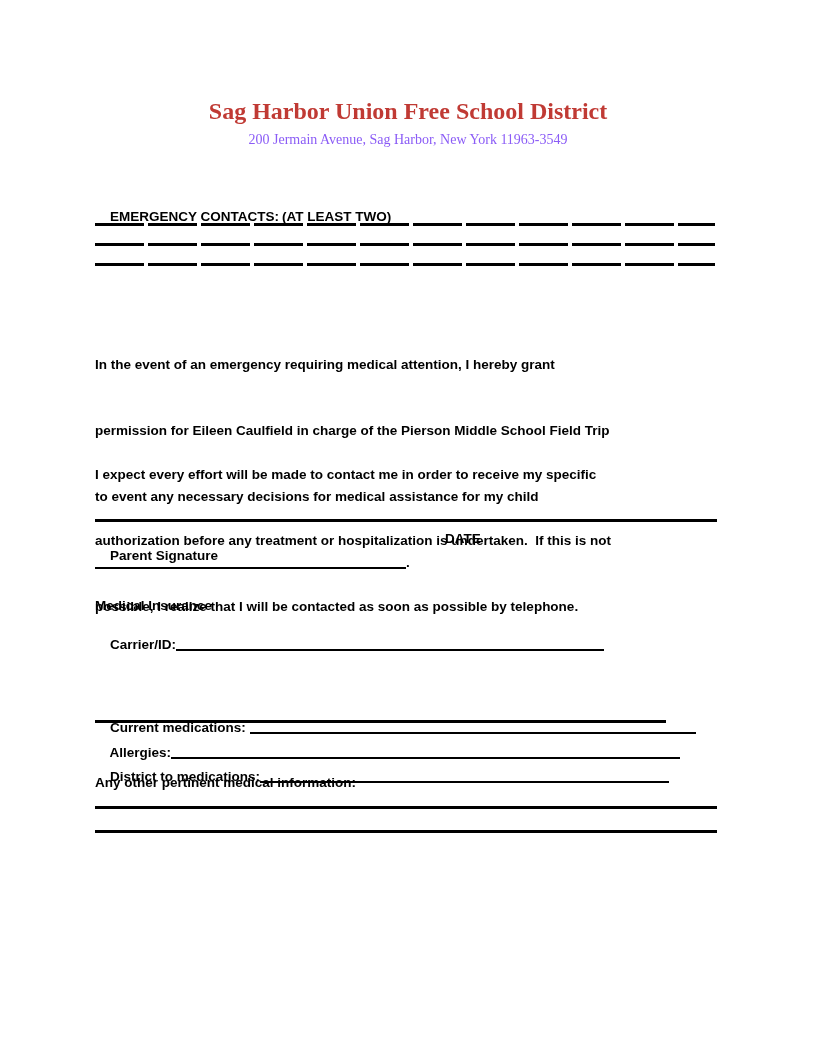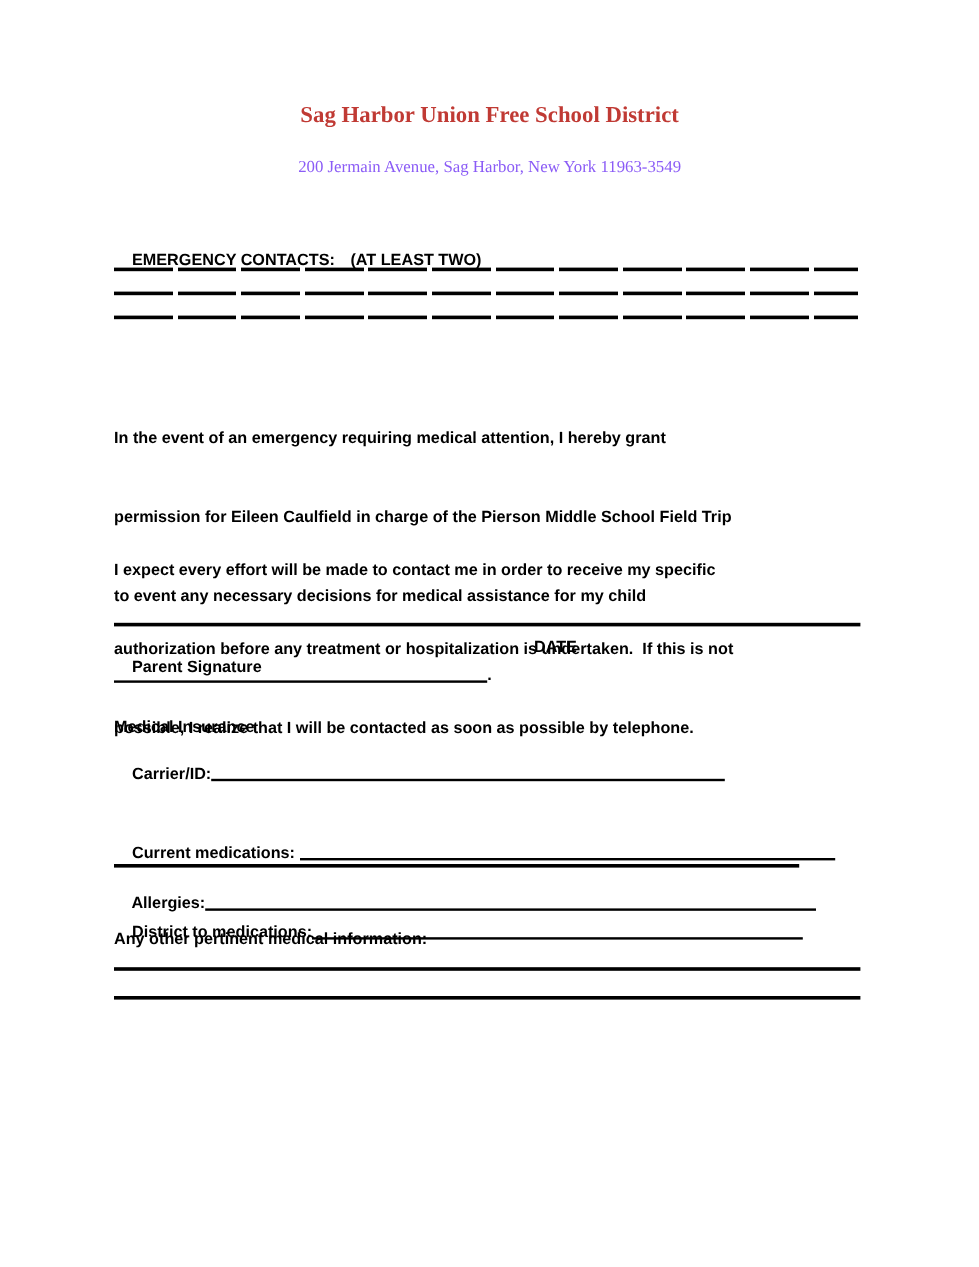--- a/index.html
+++ b/index.html
@@ -11,24 +11,24 @@
     font-family: "Liberation Sans", "DejaVu Sans", sans-serif;
     font-weight: 700;
     color: #000000;
     overflow: hidden;
   }
   .abs { position: absolute; }
   .center { left: 0; width: 816px; text-align: center; }
   .lm { left: 95px; }
 
   .doc-title {
-    top: 80px;
+    top: 94px;
     font-family: "Liberation Serif", "DejaVu Serif", serif;
     font-weight: 700;
-    font-size: 19px;
+    font-size: 24px;
     line-height: 34px;
     color: #C03A34;
   }
   .doc-address {
     top: 131px;
     font-family: "Liberation Serif", "DejaVu Serif", serif;
     font-weight: 400;
     font-size: 14px;
     line-height: 18px;
     color: #8b5cf6;
@@ -61,21 +61,21 @@
     background: #000;
   }
   .fill-line {
     display: inline-block;
     height: 0;
     border-bottom: 2.5px solid #000;
     position: relative;
     top: 2px;
     vertical-align: baseline;
   }
-  .note-gap { margin-left: 13px; text-align: center; }
+  .note-gap { margin-left: 3px; text-align: center; }
   .date-pos { position: absolute; left: 350px; top: 0; }
   .sig-row { position: relative; }
 </style>
 </head>
 <body>
 
 <div class="page">
 
   <div class="abs center doc-title">Sag Harbor Union Free School District</div>
   <div class="abs center doc-address">200 Jermain Avenue, Sag Harbor, New York 11963-3549</div>
@@ -105,21 +105,21 @@
   <div class="abs lm row-text sig-row" style="top:530px">
     <span>Parent Signature</span>
     <span class="date-pos">DATE</span>
   </div>
 
   <div class="abs lm row-text" style="top:619px">
     <span>Carrier/ID:</span><span class="fill-line" style="width:428px"></span>
   </div>
   <div class="abs lm row-text" style="top:597px">Medical Insurance</div>
 
-  <div class="abs lm row-text" style="top:685px">
+  <div class="abs lm row-text" style="top:702px">
     <span>Current medications: </span><span class="fill-line" style="width:446px"></span>
   </div>
   <div class="abs solid-line" style="top:720px;width:571px;height:2.5px"></div>
   <div class="abs lm row-text" style="top:727px">
     <span>Allergies:</span><span class="fill-line" style="width:509px"></span>
   </div>
   <div class="abs lm row-text" style="top:751px">
     <span>District to medications:</span><span class="fill-line" style="width:409px"></span>
   </div>
   <div class="abs lm row-text" style="top:774px">Any other pertinent medical information:</div>

